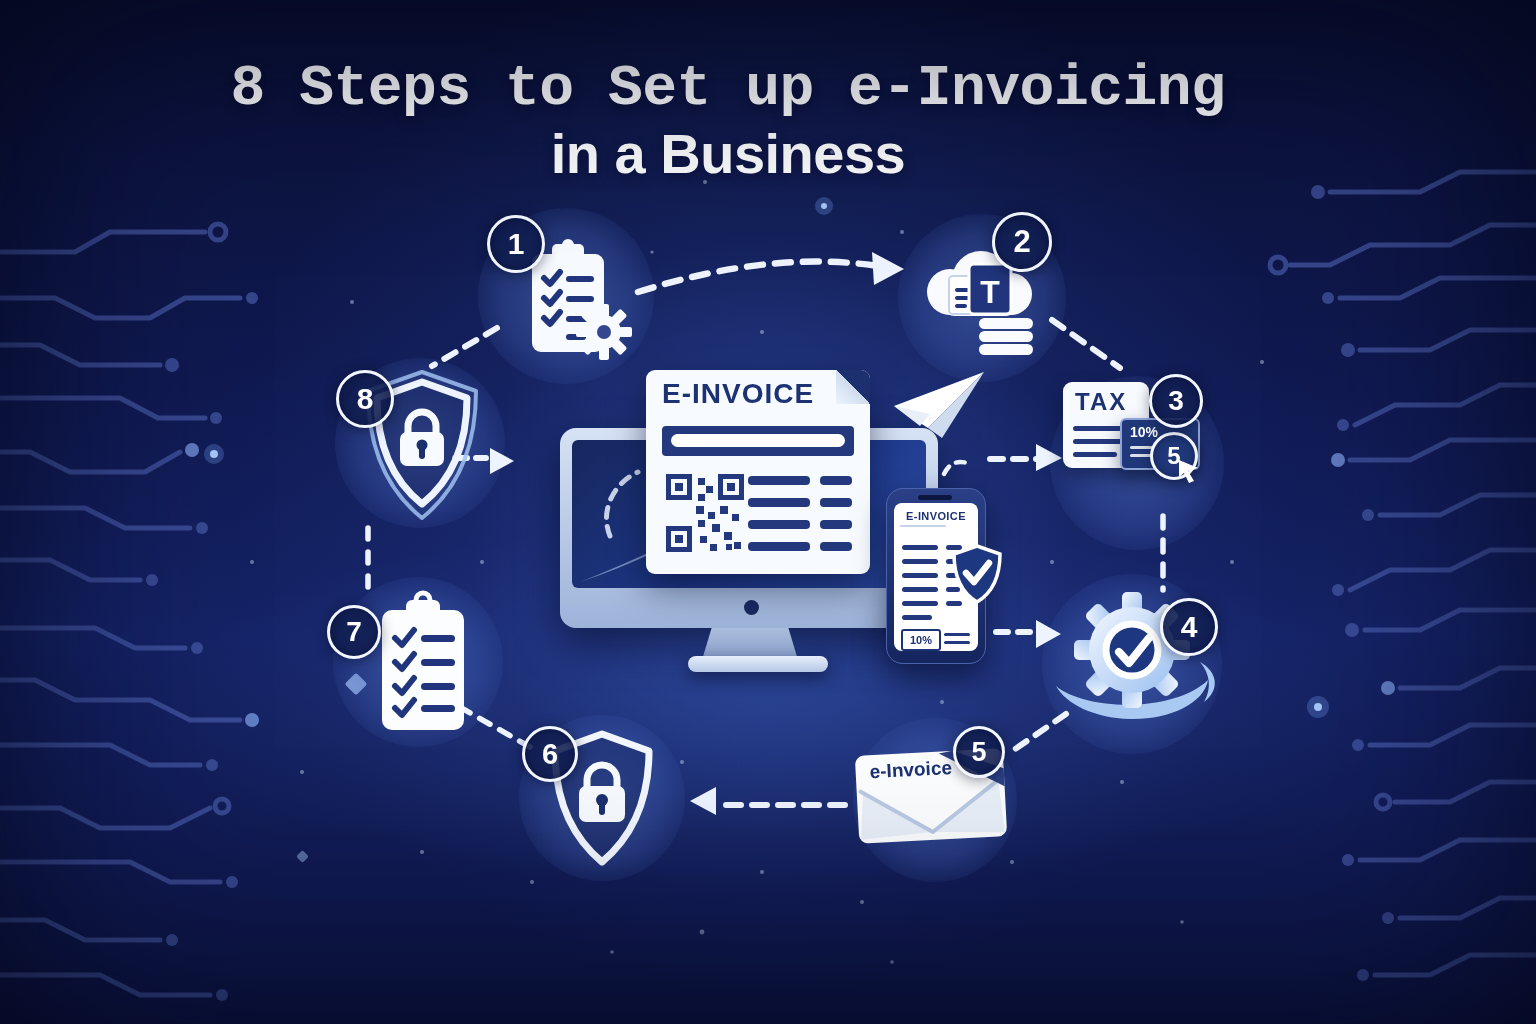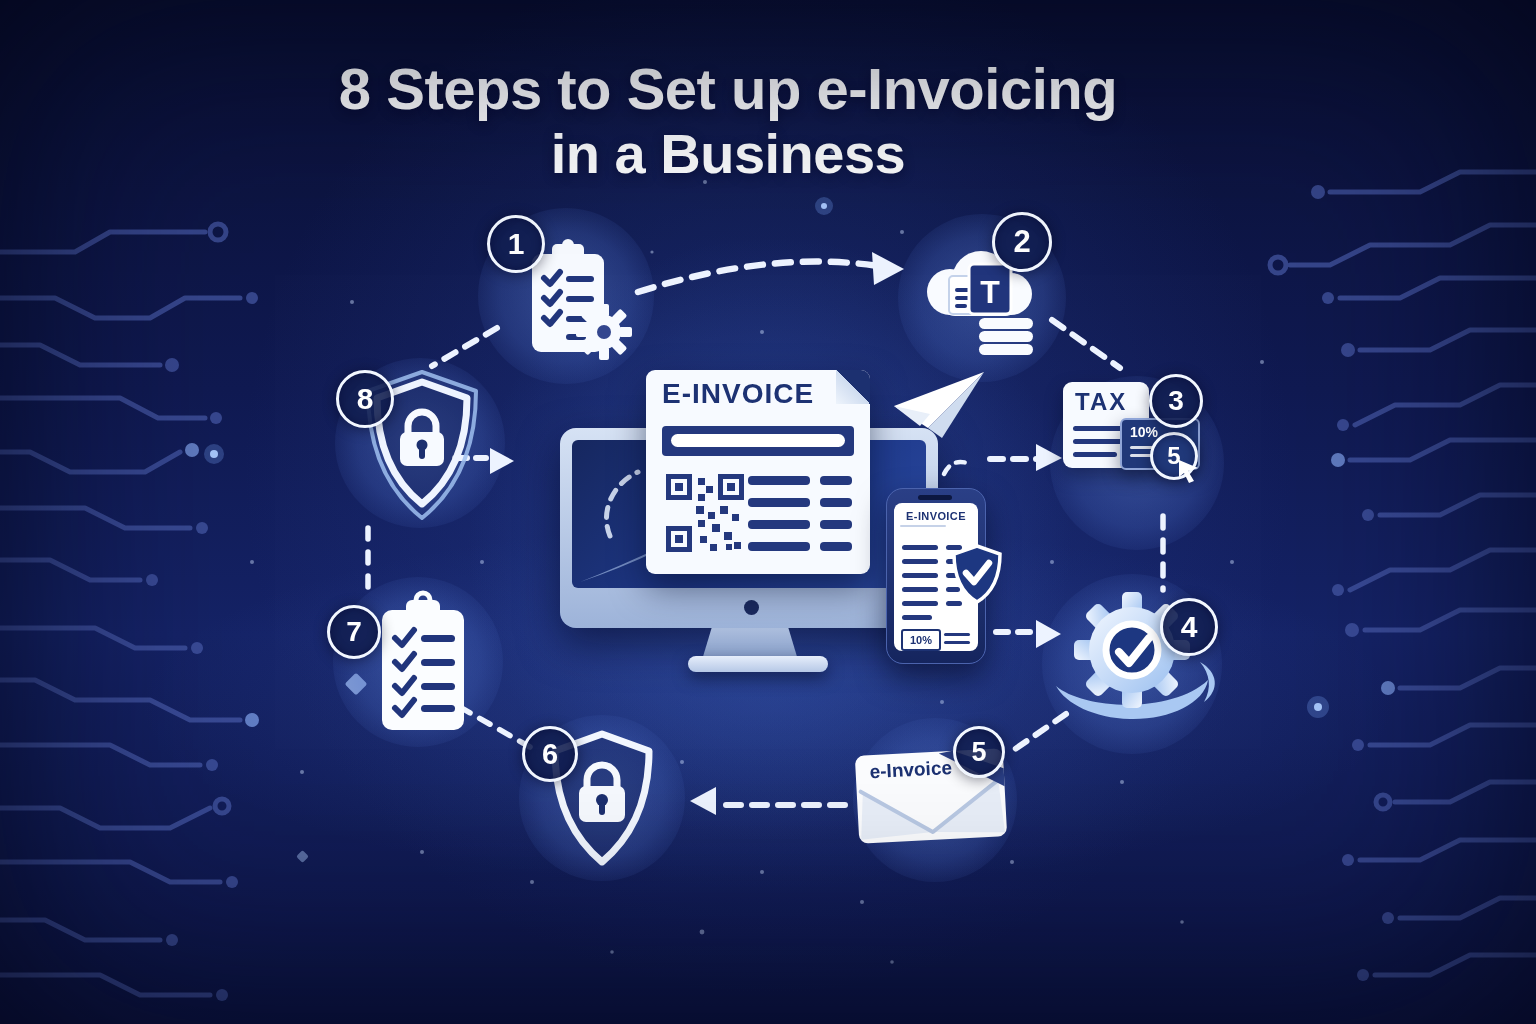--- a/index.html
+++ b/index.html
@@ -14,21 +14,21 @@
   }
   #stage::after{content:"";position:absolute;inset:0;box-shadow:inset 0 0 230px rgba(2,5,22,.85);pointer-events:none;}
   .abs{position:absolute;}
   .halo{position:absolute;border-radius:50%;
     background:radial-gradient(circle, rgba(96,134,222,.42) 0%, rgba(74,108,198,.30) 52%, rgba(62,92,178,.10) 74%, rgba(62,92,178,0) 78%);}
   .badge{position:absolute;display:flex;align-items:center;justify-content:center;
     border:3px solid #f2f7ff;border-radius:50%;background:rgba(17,30,80,.88);
     color:#ffffff;font-weight:bold;box-shadow:0 2px 14px rgba(0,0,20,.45), inset 0 0 10px rgba(0,0,40,.4);}
   .title{position:absolute;left:0;top:56px;width:1456px;text-align:center;color:#fdfeff;
     font-weight:bold;letter-spacing:-.5px;line-height:1.14;text-shadow:0 3px 12px rgba(0,0,30,.45);}
-  .title .l1{font-size:58px;}
+  .title .l1{font-size:58px;font-family:Liberation Mono, monospace;}
   .title .l2{font-size:56px;}
   .doc{position:absolute;background:#f7faff;border-radius:9px;box-shadow:0 14px 34px rgba(4,10,38,.5);}
   .navy{color:#1d3273;}
   .bar{position:absolute;background:#24387e;border-radius:4px;}
   .wbar{position:absolute;background:#ffffff;border-radius:7px;}
   svg{display:block;overflow:visible;}
   .sparkle{position:absolute;background:#9db9ea;transform:rotate(45deg);opacity:.85;border-radius:2px;}
 </style>
 </head>
 <body>

